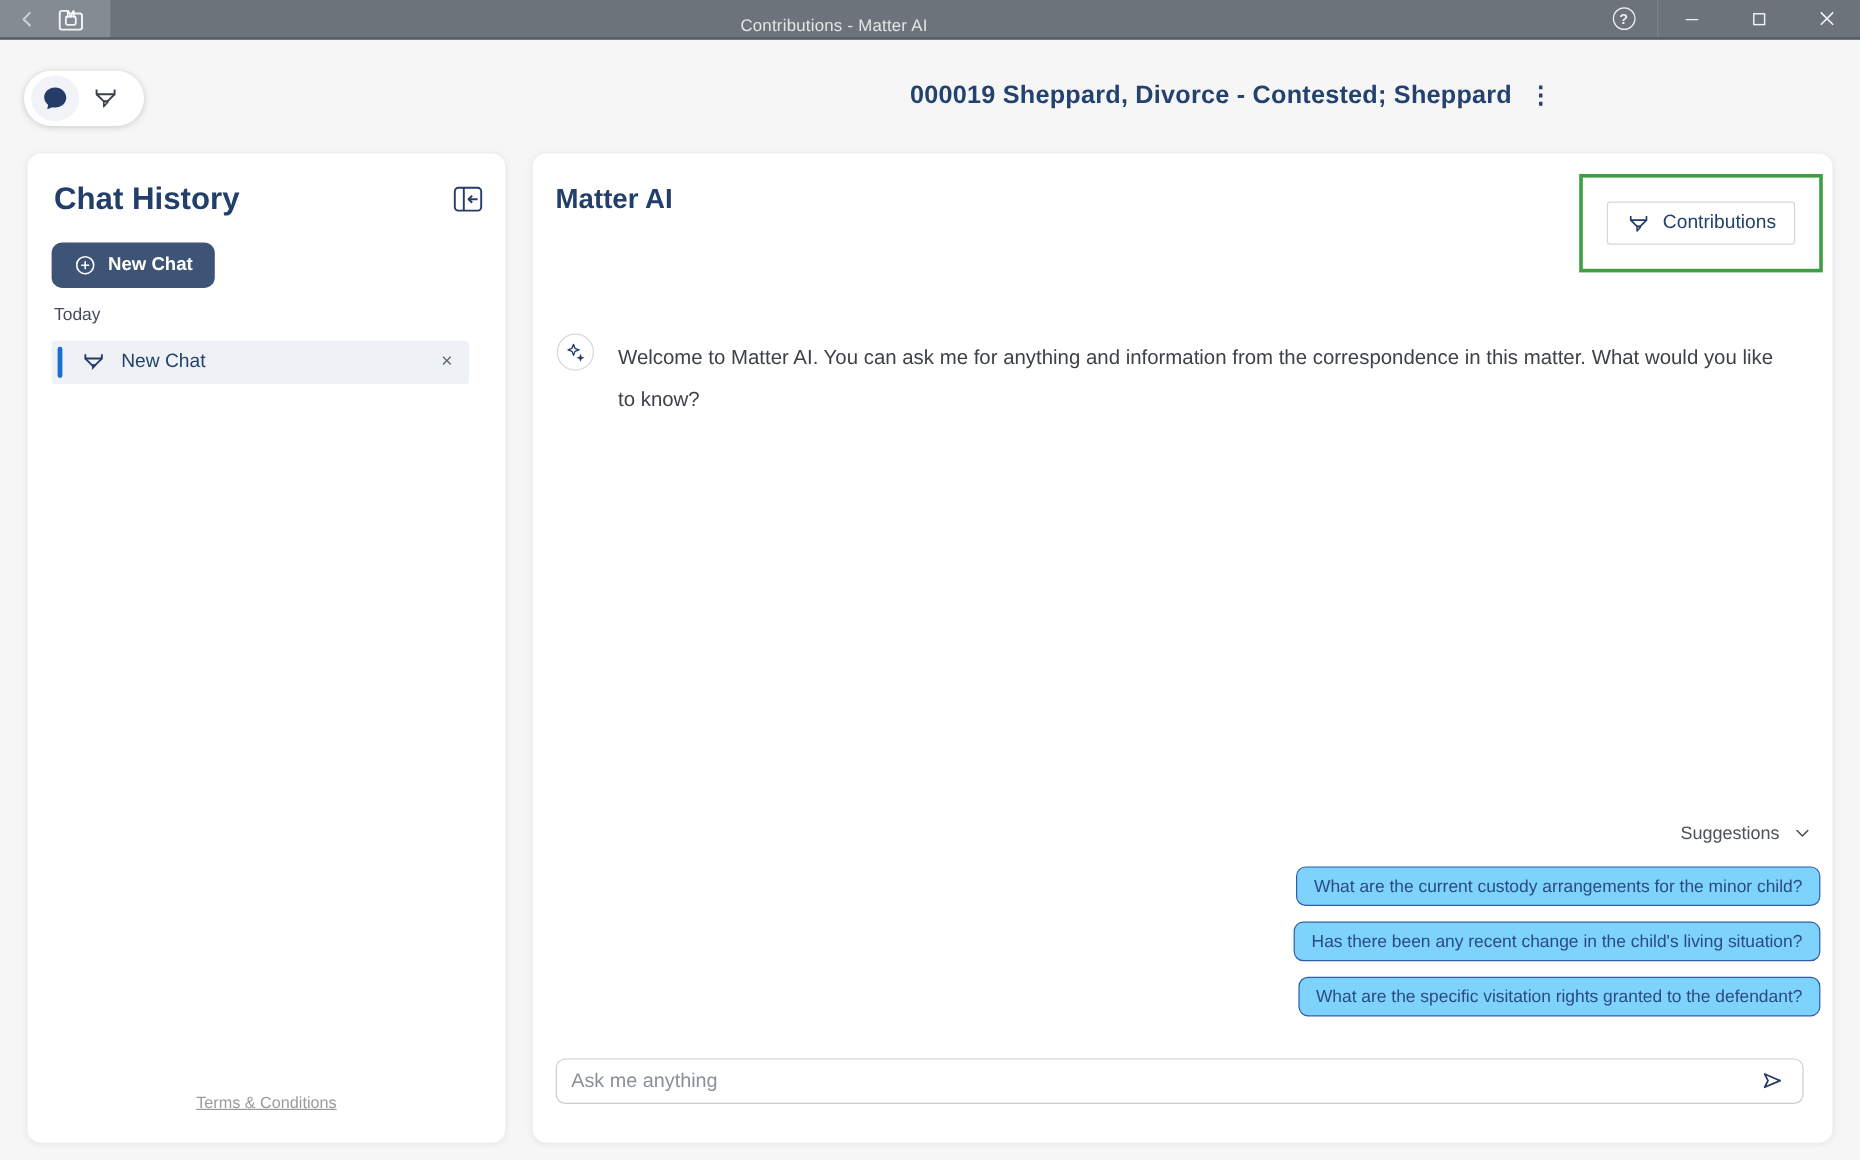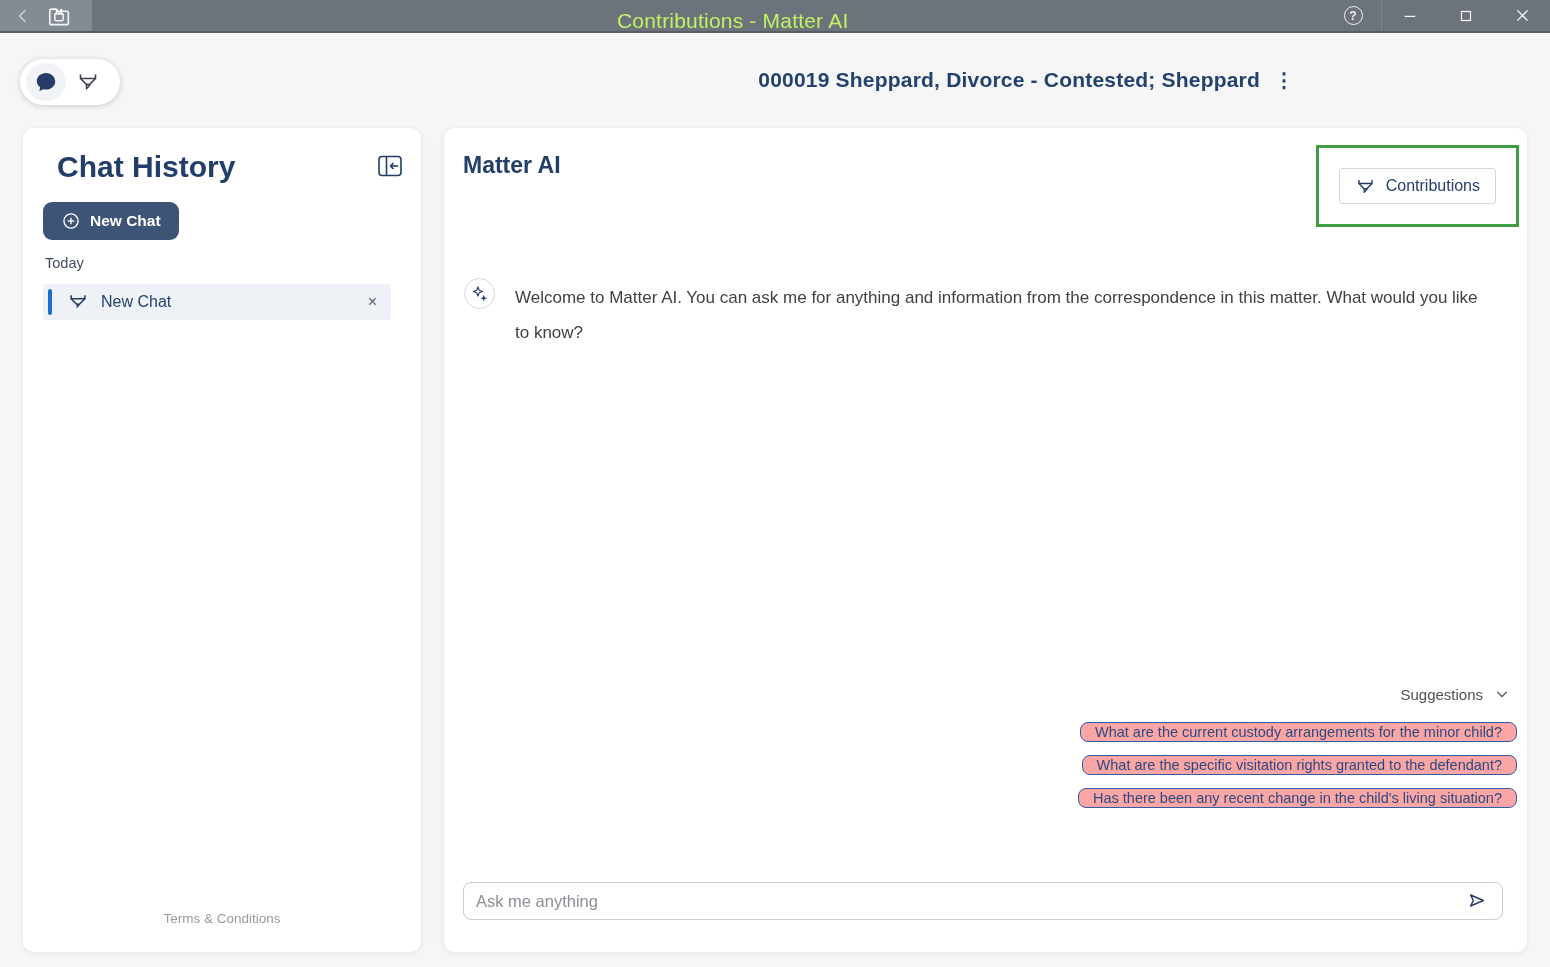--- a/index.html
+++ b/index.html
@@ -16,21 +16,21 @@
     position:absolute; top:0; left:0; width:1550px; height:33px;
     background:#6d737b; border-bottom:2px solid #555e67;
   }
   .titlebar-left-seg {
     position:absolute; left:0; top:0; width:92px; height:31px;
     background:#858b93; display:flex; align-items:center; gap:14px; padding-left:14px;
   }
   .tb-btn { display:flex; align-items:center; justify-content:center; background:none; border:none; cursor:pointer; }
   .tb-title {
     position:absolute; left:617px; top:0; height:41px; display:flex; align-items:center;
-    color:#bef264; font-size:21px; letter-spacing:.2px;
+    color:#e5e5e5; font-size:14px; letter-spacing:.2px;
   }
   .tb-right { position:absolute; right:0; top:0; height:31px; display:flex; align-items:center; }
   .tb-sep { width:1px; height:31px; background:#7d838b; }
   .tb-ctrl { width:56px; height:31px; display:flex; align-items:center; justify-content:center; }
   .help-circle {
     width:19px; height:19px; border:1.6px solid #eef0f2; border-radius:50%;
     display:flex; align-items:center; justify-content:center;
     color:#eef0f2; font-size:12px; font-weight:bold;
   }
   .folder-wrap { position:relative; width:26px; height:26px; }
@@ -51,21 +51,21 @@
   .matter-title { font-size:21px; font-weight:bold; color:#24426e; letter-spacing:.2px; }
   .kebab { font-size:20px; color:#24426e; line-height:1; cursor:pointer; padding:2px 4px; font-weight:bold; }
   
   .card {
     position:absolute; background:#fff; border:1px solid #eeeeef; border-radius:12px;
     box-shadow:0 1px 5px rgba(0,0,0,.06);
   }
   .sidebar-card { left:22px; top:127px; width:400px; height:826px; }
   .main-card { left:443px; top:127px; width:1085px; height:826px; }
   
-  .sb-title { position:absolute; left:34px; top:22px; font-size:30px; font-weight:bold; color:#223e6b; }
+  .sb-title { position:absolute; left:22px; top:22px; font-size:26px; font-weight:bold; color:#223e6b; }
   .collapse-btn { position:absolute; right:18px; top:26px; width:26px; height:24px; cursor:pointer; background:none; border:none; }
   .new-chat-btn {
     position:absolute; left:20px; top:74px; height:38px; padding:0 18px;
     background:#3e5476; color:#fff; border:none; border-radius:9px;
     display:flex; align-items:center; gap:9px; font-size:15.5px; font-weight:bold; cursor:pointer;
     font-family:"Liberation Sans", sans-serif;
   }
   .sb-section { position:absolute; left:22px; top:127px; font-size:14.5px; color:#434c5b; }
   .chat-item {
     position:absolute; left:20px; top:156px; width:348px; height:36px;
@@ -73,21 +73,21 @@
   }
   .chat-item-accent { position:absolute; left:5px; top:5px; width:4px; height:26px; background:#1b6fd1; border-radius:2px; }
   .chat-item-icon { margin-left:24px; display:flex; }
   .chat-item-label { margin-left:12px; font-size:16px; font-weight:500; color:#24426e; }
   .chat-item-close {
     margin-left:auto; margin-right:14px; color:#5a6472; font-size:16px;
     background:none; border:none; cursor:pointer; font-family:"Liberation Sans", sans-serif;
   }
   .terms-link {
     position:absolute; bottom:26px; left:0; width:100%; text-align:center;
-    font-size:13.5px; color:#9b9b9d; cursor:pointer;
+    font-size:13.5px; color:#9b9b9d; text-decoration:underline; cursor:pointer;
   }
   
   .main-title { position:absolute; left:19px; top:24px; font-size:23px; font-weight:bold; color:#223e6b; }
   .contrib-highlight {
     position:absolute; right:8px; top:17px; border:3px solid #3f9d42; padding:20px;
   }
   .contrib-btn {
     background:#fff; border:1px solid #d6d6d8; border-radius:3px; height:36px; padding:0 15px;
     display:flex; align-items:center; gap:10px; font-size:16px; color:#24426e; cursor:pointer;
     font-family:"Liberation Sans", sans-serif;
@@ -97,21 +97,21 @@
     width:31px; height:31px; border:1px solid #d5d8dd; border-radius:50%; flex:0 0 auto;
     display:flex; align-items:center; justify-content:center; background:#fff;
   }
   .message-text { max-width:975px; font-size:17px; line-height:35px; color:#3e4246; padding-top:2px; }
   .suggestions-row {
     position:absolute; right:16px; top:557px; display:flex; align-items:center; gap:10px;
     font-size:15px; color:#4d5256; cursor:pointer;
   }
   .chips { position:absolute; right:10px; top:594px; display:flex; flex-direction:column; align-items:flex-end; gap:13px; }
   .chip {
-    background:#fca5a5; border:1.5px solid #2f5da8; border-radius:8px; height:20px;
+    background:#7dd3fc; border:1.5px solid #2f5da8; border-radius:8px; height:33px;
     padding:0 14px; display:flex; align-items:center; font-size:14.5px; color:#2b4b80;
     cursor:pointer; font-family:"Liberation Sans", sans-serif; white-space:nowrap;
   }
   .input-row {
     position:absolute; left:19px; right:24px; top:754px; height:38px;
     border:1px solid #c9ccd0; border-radius:8px; background:#fff;
     display:flex; align-items:center; padding:0 12px;
   }
   .ask-input {
     flex:1; border:none; outline:none; font-size:16.5px; color:#3e4246;
@@ -256,22 +256,22 @@
 
   <div class="suggestions-row">
     <span>Suggestions</span>
     <svg width="18" height="18" viewBox="0 0 24 24">
       <polyline points="6,9.5 12,15.5 18,9.5" fill="none" stroke="#4d5256" stroke-width="1.8" stroke-linecap="round" stroke-linejoin="round"></polyline>
     </svg>
   </div>
 
   <div class="chips">
     <button class="chip">What are the current custody arrangements for the minor child?</button>
+    <button class="chip">Has there been any recent change in the child's living situation?</button>
     <button class="chip">What are the specific visitation rights granted to the defendant?</button>
-    <button class="chip">Has there been any recent change in the child's living situation?</button>
   </div>
 
   <div class="input-row">
     <input class="ask-input" type="text" placeholder="Ask me anything" style="">
     <button class="send-btn">
       <svg width="22" height="22" viewBox="0 0 24 24">
         <path d="M5 5.5 L19 11.5 L5 17.5 L8 11.5 Z" fill="none" stroke="#243c67" stroke-width="1.6" stroke-linejoin="round"></path>
       </svg>
     </button>
   </div>

